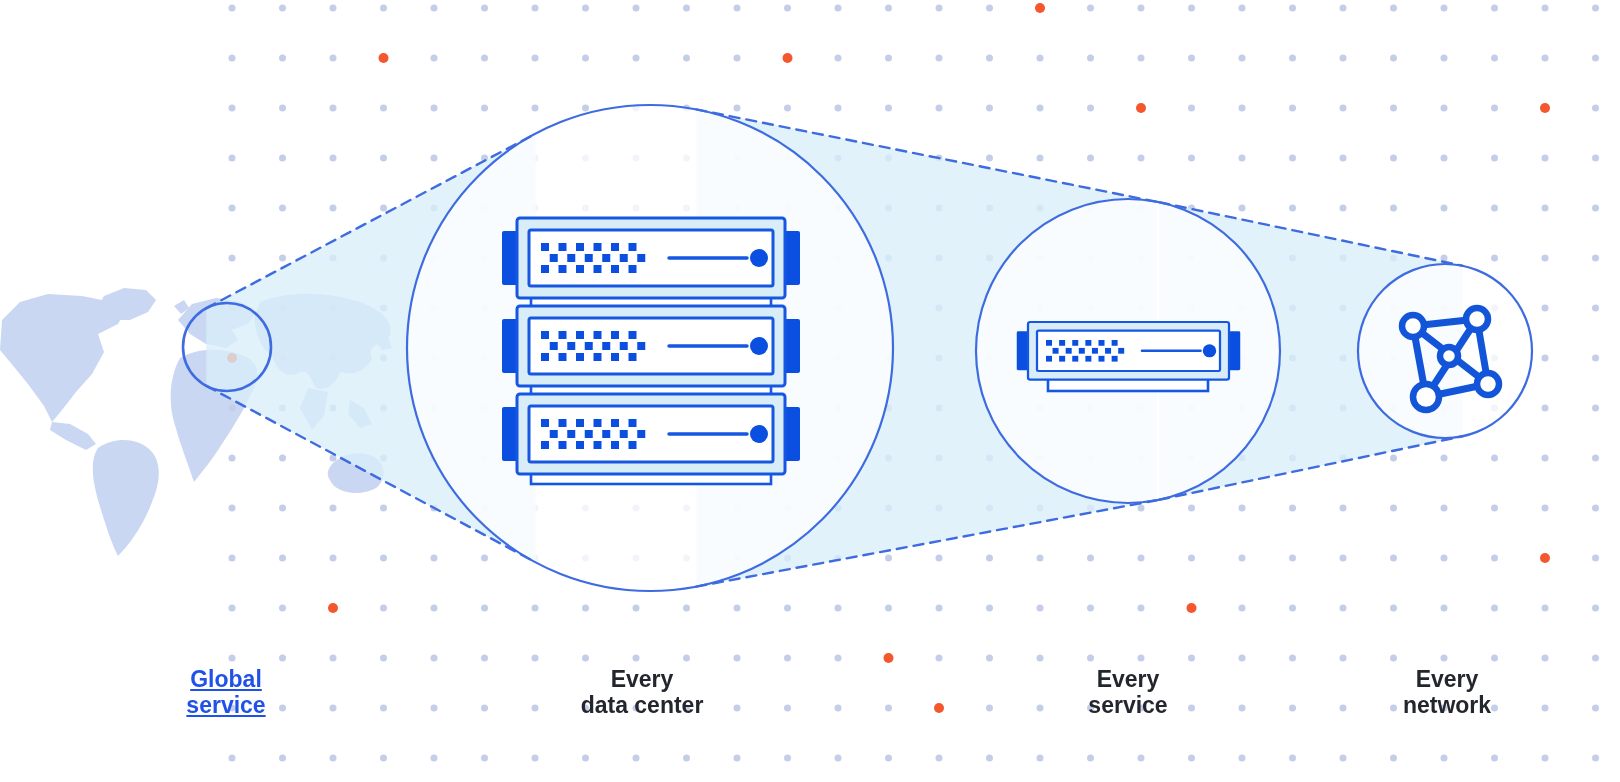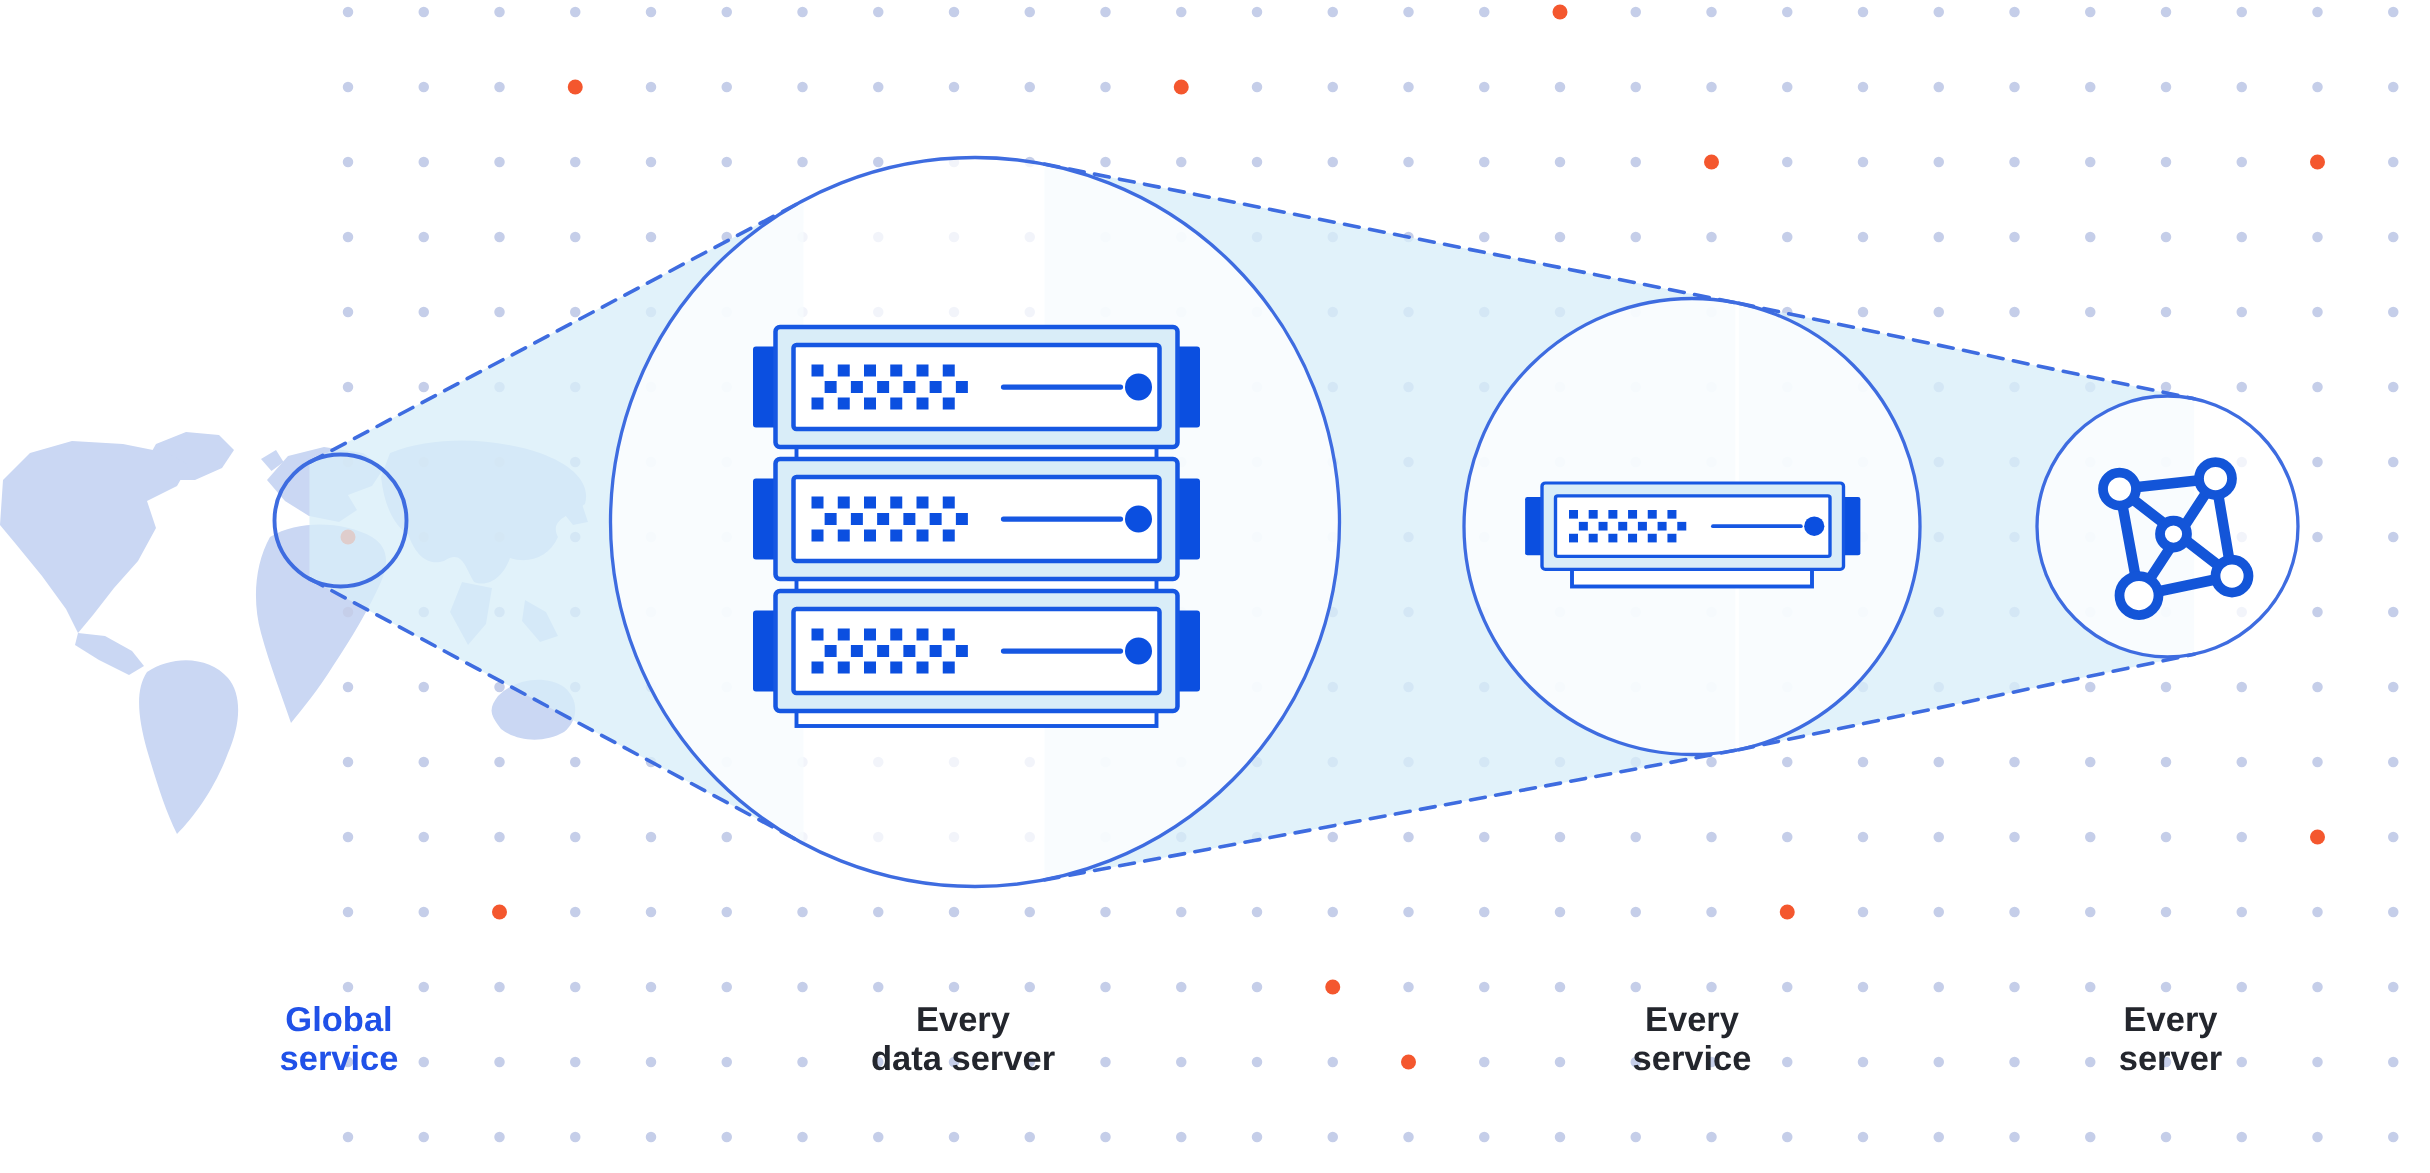--- a/index.html
+++ b/index.html
@@ -18,21 +18,21 @@
   .srv-line{stroke:var(--server-stroke);stroke-width:3.5;stroke-linecap:round;}
   .srv-dot{fill:var(--server-dark);}
   .tray{fill:#fff;stroke:var(--server-stroke);stroke-width:2.6;}
   .net-edge{stroke:var(--icon-blue);stroke-width:7;stroke-linecap:round;}
   .net-node{fill:#fff;stroke:var(--icon-blue);stroke-width:6.5;}
   .grid-dot{fill:var(--dot-color);}
   .grid-dot-orange{fill:var(--accent-orange);}
   .label{position:absolute;transform:translateX(-50%);text-align:center;white-space:nowrap;
          font-weight:bold;font-size:23px;line-height:26px;color:var(--label-dark);}
   .label span{display:block;}
-  .label-blue{color:var(--label-blue);}
+  .label-blue{color:var(--label-blue);text-decoration:underline;}
 </style>
 </head>
 <body>
 
 <div id="stage" style="--bg: #ffffff; --line-blue: #3e6ce0; --funnel-fill: rgba(216,238,248,0.78); --circle-fill: rgba(255,255,255,0.78); --map-fill: #cad7f3; --server-stroke: #1657e2; --server-light: #d9edf8; --server-dark: #0b4fe0; --icon-blue: #1355d8; --dot-color: #c5cee9; --accent-orange: #f4572e; --label-dark: #23262d; --label-blue: #2051e8;">
 
 <svg id="diagram-svg" width="1620" height="782" viewBox="0 0 1620 782">
 
   <defs>
     <g id="srv">
@@ -583,23 +583,23 @@
     <circle class="net-node" cx="1426" cy="397" r="13"></circle>
   </g>
 </svg>
 
   <div class="label label-blue" style="left:226px;top:666px;">
     <span>Global</span>
     <span>service</span>
   </div>
   <div class="label" style="left:642px;top:666px;">
     <span>Every</span>
-    <span>data server</span>
+    <span>data center</span>
   </div>
   <div class="label" style="left:1128px;top:666px;">
     <span>Every</span>
     <span>service</span>
   </div>
   <div class="label" style="left:1447px;top:666px;">
     <span>Every</span>
-    <span>server</span>
+    <span>network</span>
   </div>
 </div>
 
 </body></html>

